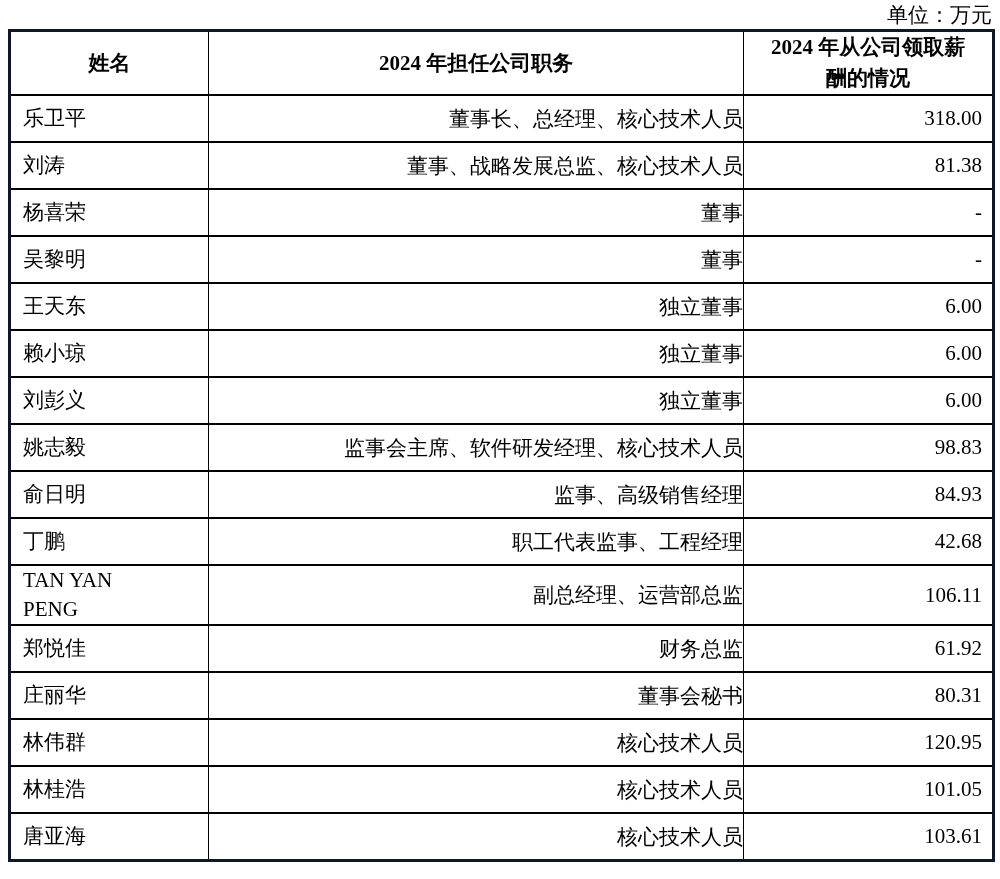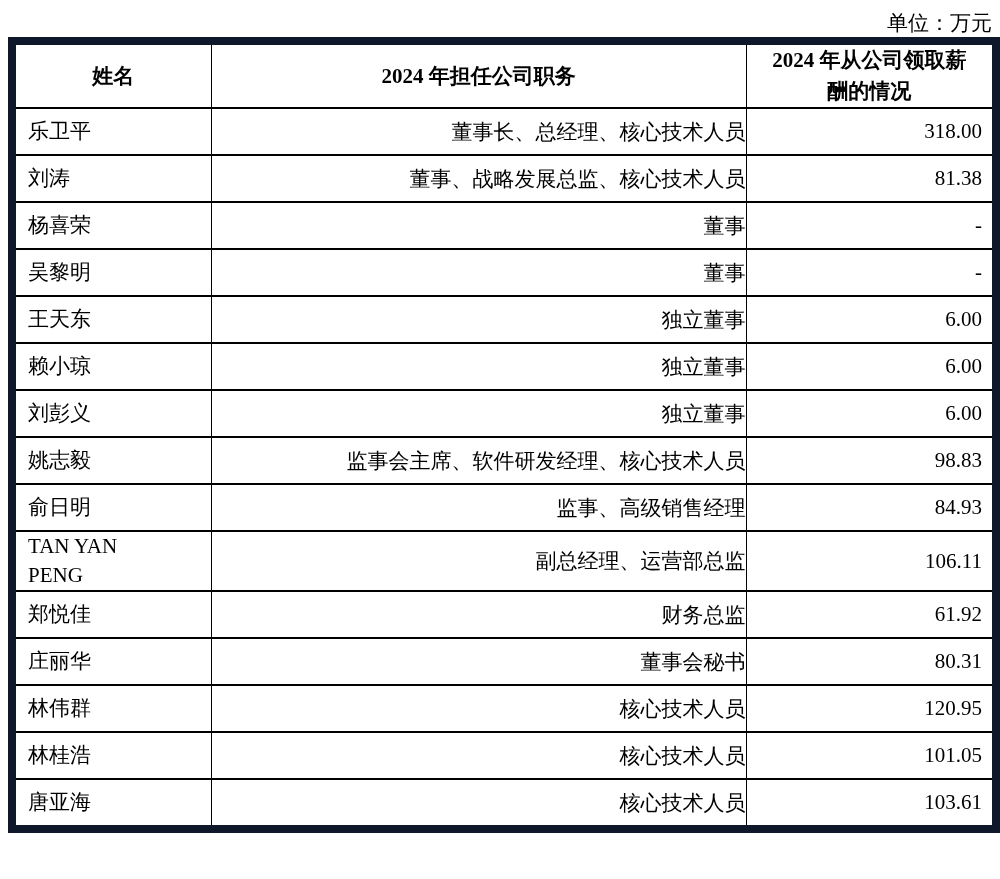--- a/index.html
+++ b/index.html
@@ -6,37 +6,37 @@
     margin: 0;
     padding: 0;
     background: #ffffff;
     width: 1000px;
     height: 879px;
     overflow: hidden;
     font-family: "Liberation Serif", "DejaVu Serif", serif;
     color: #000000;
   }
   .page {
-    padding-top: 11px;
+    padding-top: 3px;
     border-radius: 17px;
   }
   .unit-label {
     width: 984px;
     margin-left: 8px;
     text-align: right;
     font-size: 21px;
     line-height: 24px;
     margin-bottom: 2px;
   }
   table.comp-table {
     border-collapse: collapse;
     table-layout: fixed;
     margin-left: 8px;
     width: 984px;
-    border: 8px solid #0f172a;
+    border: 3px solid #0f172a;
   }
   col.c-name { width: 199px; }
   col.c-pos  { width: 535px; }
   col.c-comp { width: 250px; }
   th, td {
     border-top: 2px solid #000000;
     border-bottom: 2px solid #000000;
     border-left: 1px solid #000000;
     border-right: 1px solid #000000;
     font-size: 21px;
@@ -169,20 +169,27 @@
   </tr>
 
   <tr>
     <td class="name-cell">
       <span class="name-span">俞日明</span>
     </td>
     <td class="pos-cell">监事、高级销售经理</td>
     <td class="comp-cell">84.93</td>
   </tr>
 
+  <tr>
+    <td class="name-cell">
+      <span class="name-span">丁鹏</span>
+    </td>
+    <td class="pos-cell">职工代表监事、工程经理</td>
+    <td class="comp-cell">42.68</td>
+  </tr>
 
   <tr>
     <td class="name-cell">
       <span class="name-span">TAN YAN PENG</span>
     </td>
     <td class="pos-cell">副总经理、运营部总监</td>
     <td class="comp-cell">106.11</td>
   </tr>
 
   <tr>

